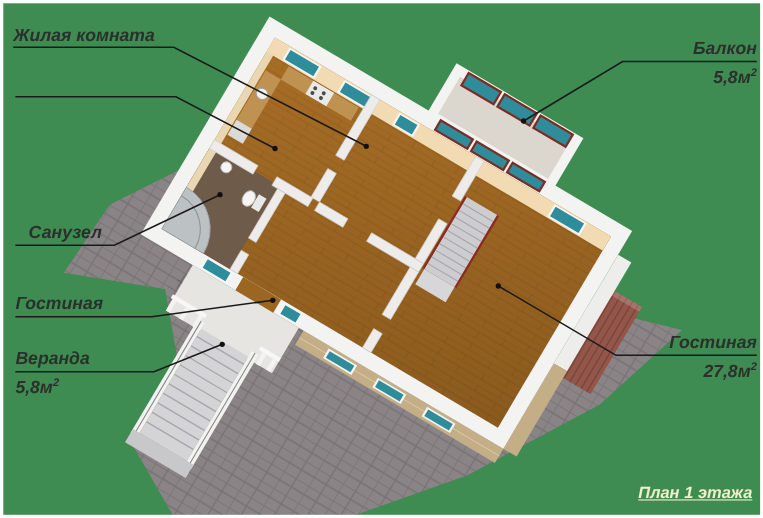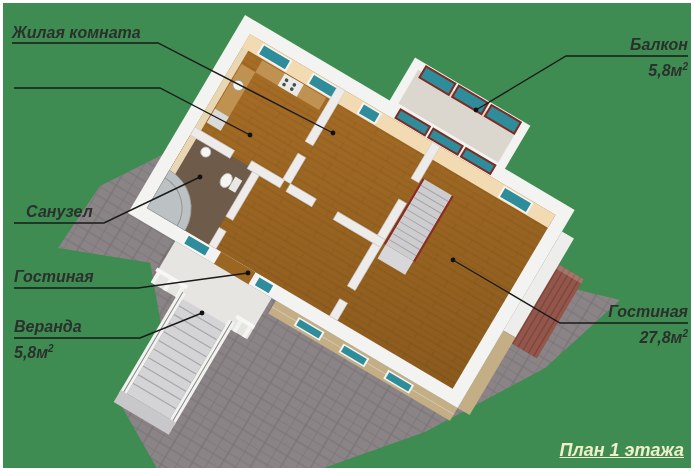--- a/index.html
+++ b/index.html
@@ -13,21 +13,21 @@
   .label{
     position:absolute;z-index:5;color:#2B302C;
     font-weight:bold;font-style:italic;font-size:16px;line-height:18px;
     white-space:nowrap;
   }
   .label.right{text-align:right;}
   .label .la{margin-top:4px;}
   .label sup{font-size:10px;}
   .caption{
     position:absolute;z-index:5;right:10px;top:440px;
-    color:#EFEFC9;font-weight:bold;font-style:italic;font-size:18px;
+    color:#EFEFC9;font-weight:bold;font-style:italic;font-size:15px;
     text-decoration:underline;white-space:nowrap;
   }
 </style>
 </head>
 <body>
 
 <div class="stage">
   <svg class="scene" width="694" height="471" viewBox="0 0 694 471" aria-hidden="true">
     <defs>
       <pattern id="tiles" width="26" height="18" patternUnits="userSpaceOnUse" patternTransform="rotate(31)">

